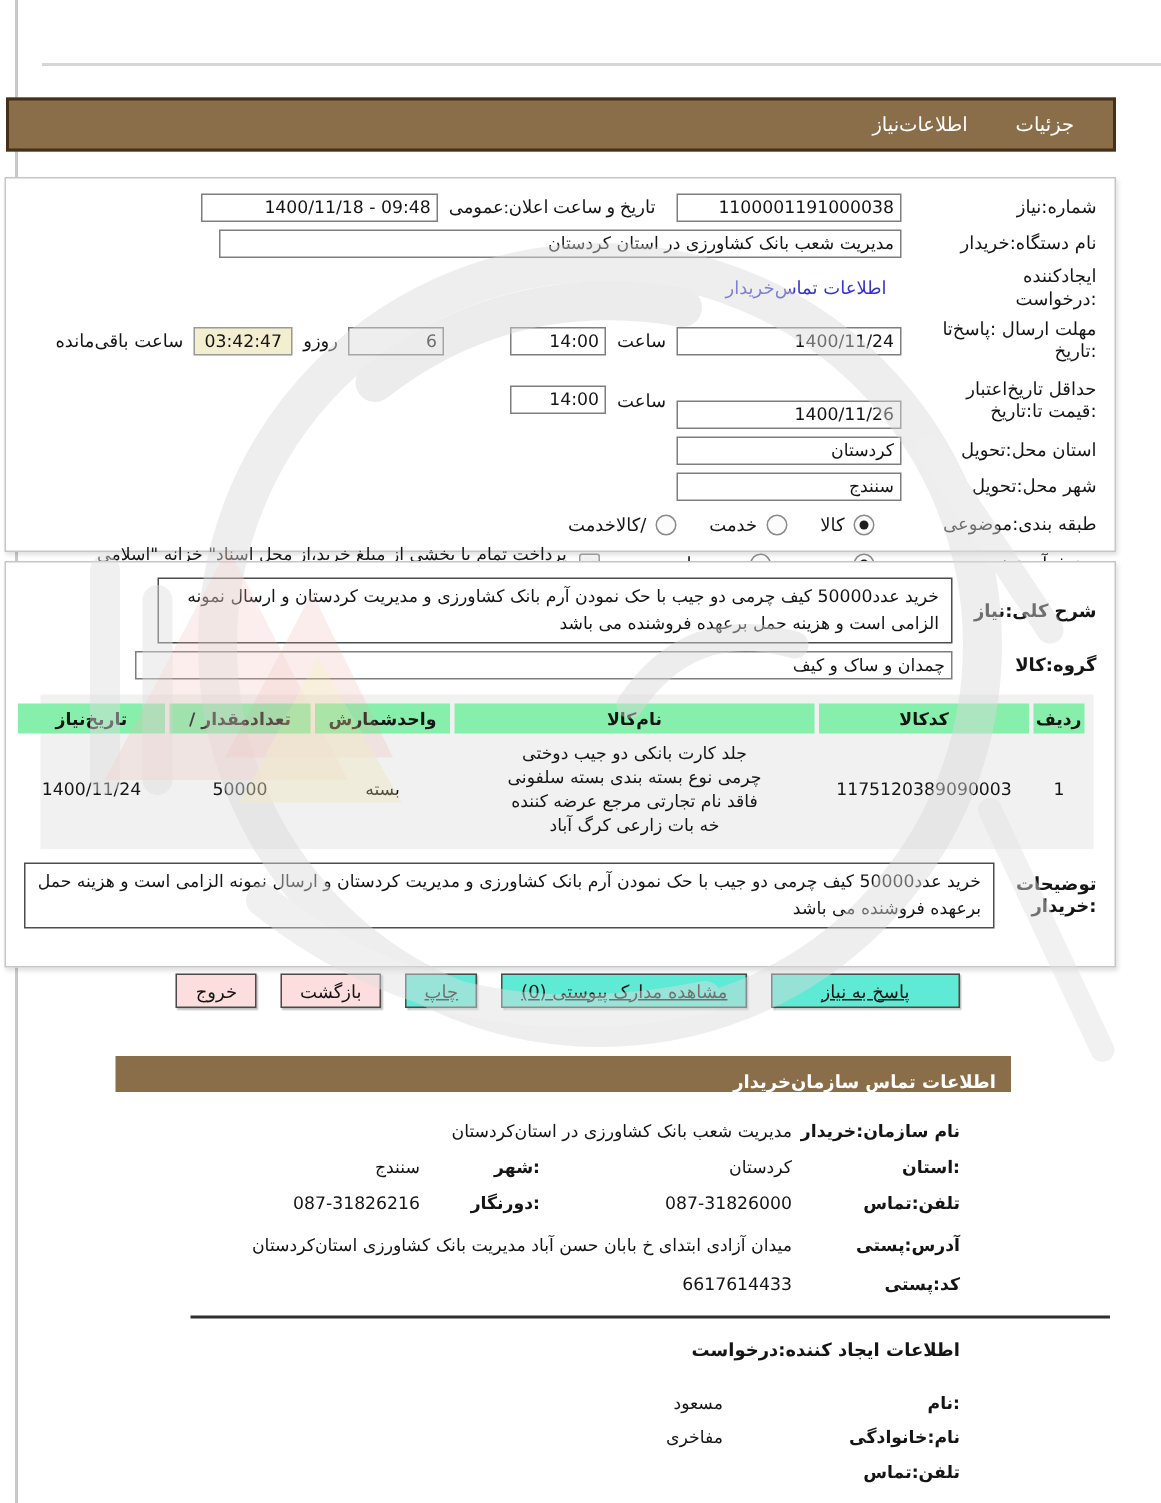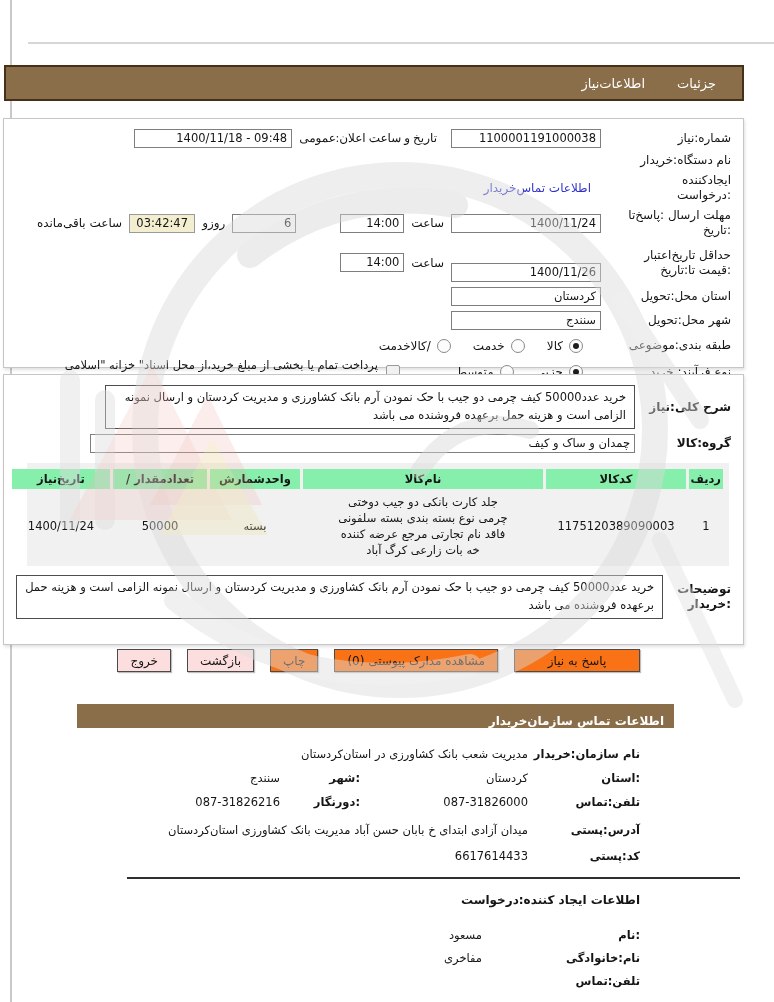--- a/index.html
+++ b/index.html
@@ -56,21 +56,21 @@
   .tblpanel{background:#f1f1f1;padding:3px;width:702px;box-sizing:border-box;margin:10px 2px 0 0;}
   table.goods{border-spacing:3px;border-collapse:separate;width:100%;table-layout:fixed;}
   table.goods th{background:#86efac;font-weight:bold;font-size:11.5px;height:20px;padding:0 2px;}
   table.goods td{font-size:11.5px;text-align:center;vertical-align:middle;padding:2px;}
   td.namecell{white-space:pre-line;line-height:1.4;}
 
   
   .btnrow{position:absolute;top:649px;right:134px;display:flex;gap:16px;}
   .btn{height:23px;border:1px solid #4a4a4a;box-sizing:border-box;display:flex;align-items:center;
     justify-content:center;padding:0 12px;font-size:12px;box-shadow:1px 1px 1px rgba(0,0,0,.25);cursor:pointer;}
-  .btn.green{background:#f97316;}
+  .btn.green{background:#5eead4;text-decoration:underline;}
   .btn.pink{background:#fcdede;}
   .btn.wide{min-width:126px;}
 
   
   .bar2{position:absolute;right:100px;width:597px;top:704px;height:24px;background:#8a6d49;
     color:#fff;font-weight:bold;font-size:12px;display:flex;align-items:flex-end;padding-right:10px;box-sizing:border-box;}
   .contact{position:absolute;top:742px;right:134px;width:480px;font-size:11.5px;}
   .crow{display:flex;align-items:center;height:24px;}
   .cl{font-weight:bold;width:112px;flex:none;}
   .cv{width:168px;flex:none;}
@@ -103,20 +103,21 @@
 
     <div class="frow">
       <div class="lblcol">شماره:نیاز</div>
       <div class="inp" style="width:150px;"><span class="num">1100001191000038</span></div>
       <div class="mini-lbl" style="margin-right:14px;font-family:Liberation Serif, serif;">تاریخ و ساعت اعلان:عمومی</div>
       <div class="inp" style="width:158px;"><span class="num">1400/11/18 - 09:48</span></div>
     </div>
 
     <div class="frow">
       <div class="lblcol">نام دستگاه:خریدار</div>
+      <div class="inp" style="width:455px;">مدیریت شعب بانک کشاورزی در استان کردستان</div>
     </div>
 
     <div class="frow" style="align-items:center;">
       <div class="lblcol">
         <div>ایجادکننده</div>
         <div>:درخواست</div>
       </div>
       <span class="link">اطلاعات تماس‌خریدار</span>
     </div>
 

